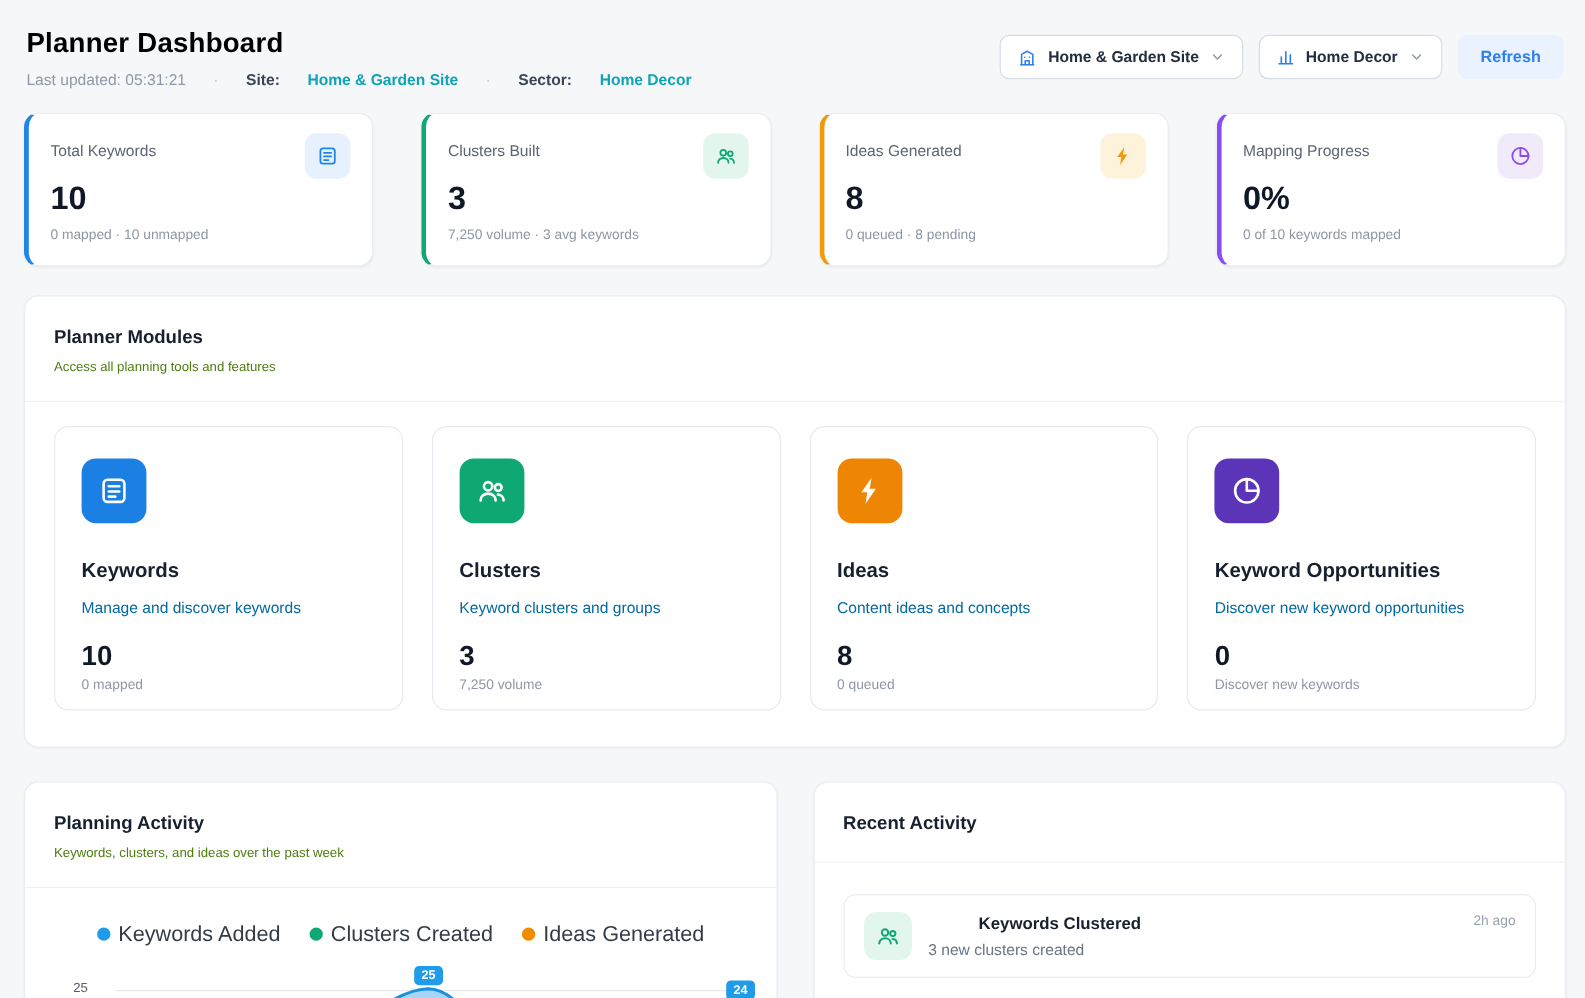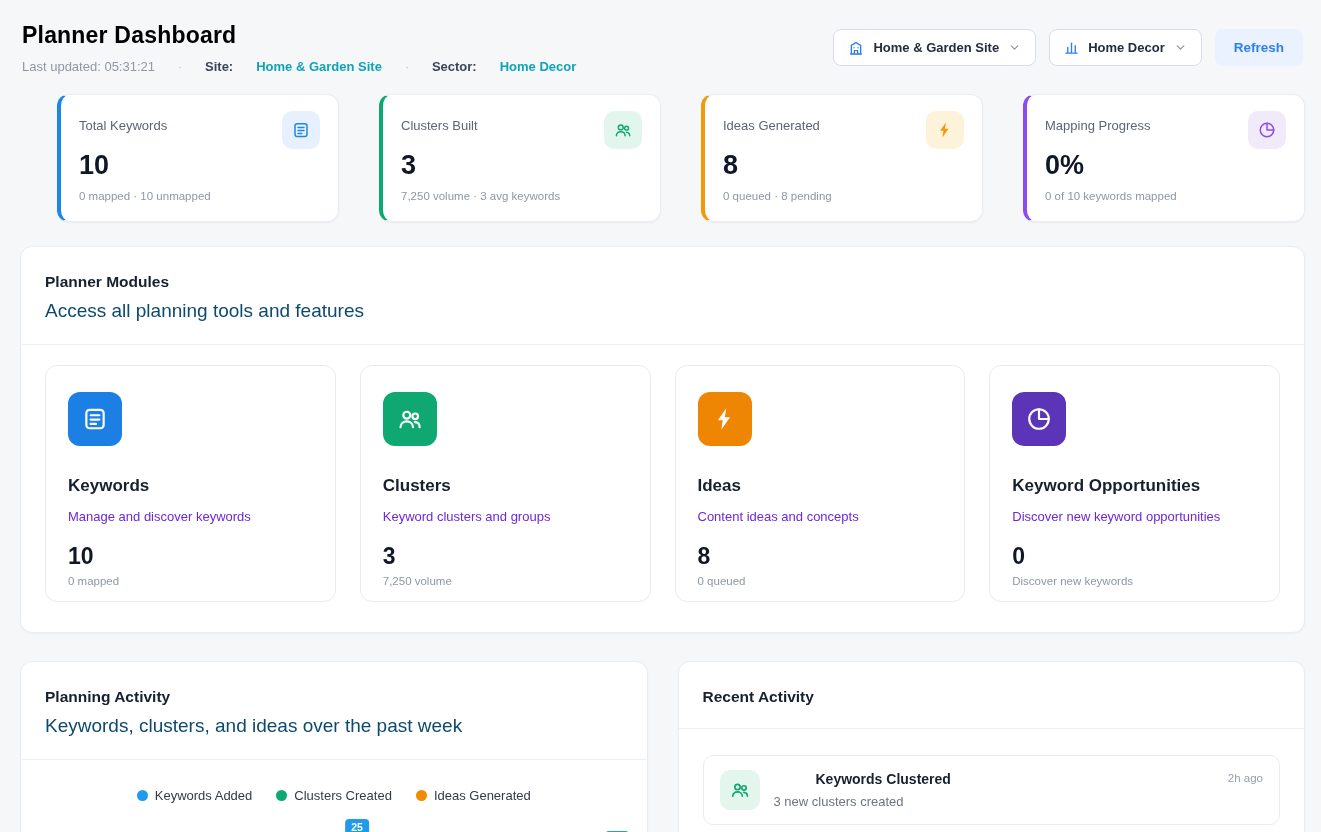--- a/index.html
+++ b/index.html
@@ -25,21 +25,21 @@
   }
   .select-btn .btn-ico { color:#2f80ed; display:flex; }
   .select-btn .chev { color:#8f98a6; display:flex; }
   .refresh-btn {
     height:37px; padding:0 19px; background:#e9f2fe; color:#2f80ed; border:none; border-radius:8px;
     font-family:inherit; font-size:13.5px; font-weight:700; cursor:pointer;
   }
   svg { display:block; }
 
   
-  .stats { display:grid; grid-template-columns:repeat(4,1fr); gap:40px; margin-top:10px;margin-left:37px; }
+  .stats { display:grid; grid-template-columns:repeat(4,1fr); gap:40px; margin-top:10px; }
   .stat-card {
     background:#fff; border:1px solid #e9edf2; border-left:4px solid var(--accent);
     border-radius:12px; padding:16px 18px 14px; height:128px;
     box-shadow:0 1px 2px rgba(16,24,40,.05);
   }
   .stat-top { display:flex; justify-content:space-between; align-items:flex-start; }
   .stat-label { font-size:13px; color:#5d6574; margin-top:7px; }
   .stat-icon { width:38px; height:38px; border-radius:10px; background:var(--tint); color:var(--accent);
     display:flex; align-items:center; justify-content:center; }
   .stat-value { font-size:27px; font-weight:800; color:#101828; margin-top:1px; }
@@ -49,42 +49,42 @@
   .c-green  { --accent:#0fa873; --tint:#e3f6ee; }
   .c-orange { --accent:#f0a androidm; }
   .c-orange { --accent:#f09a0b; --tint:#fdf3da; }
   .c-purple { --accent:#8a4bf0; --tint:#f1eafb; }
 
   
   .card { background:#fff; border:1px solid #e9edf2; border-radius:12px; box-shadow:0 1px 2px rgba(16,24,40,.04); }
   .modules-card { margin-top:24px; }
   .card-header { padding:26px 24px 22px; }
   .card-title { font-size:15.5px; font-weight:800; color:#17202e; }
-  .card-sub { font-size:19px; color:#0c4a6e; margin-top:9px; }
+  .card-sub { font-size:11px; color:#4d7c0f; margin-top:9px; }
   .divider { border-top:1px solid #eef1f4; }
 
   .modules-grid { padding:20px 24px 30px; display:grid; grid-template-columns:repeat(4,1fr); gap:24px; }
   .module-card { border:1px solid #e7ebf0; border-radius:12px; padding:26px 22px 22px; height:237px; background:#fff; cursor:pointer; }
   .module-icon { width:54px; height:54px; border-radius:12px; background:var(--mcolor); color:#fff;
     display:flex; align-items:center; justify-content:center; }
   .m-blue   { --mcolor:#1b7fe4; }
   .m-green  { --mcolor:#0fa873; }
   .m-orange { --mcolor:#ee8603; }
   .m-purple { --mcolor:#5b34b8; }
   .module-title { margin-top:30px; font-size:17px; font-weight:800; color:#17202e; }
-  .module-desc { margin-top:13px; font-size:13px; color:#6d28d9; }
+  .module-desc { margin-top:13px; font-size:13px; color:#0369a1; }
   .module-value { margin-top:19px; font-size:23px; font-weight:800; color:#101828; }
   .module-detail { margin-top:5px; font-size:11.5px; color:#8e97a6; }
 
   
   .bottom { margin-top:28px; display:grid; grid-template-columns:1fr 1fr; gap:30px; }
   .bottom .card { height:420px; }
 
   .legend { display:flex; gap:24px; justify-content:center; margin-top:28px; }
-  .legend-item { display:flex; align-items:center; gap:7px; font-size:13px; color:#333b47;justify-content:flex-end; }
+  .legend-item { display:flex; align-items:center; gap:7px; font-size:18px; color:#333b47;justify-content:flex-end; }
   .legend-dot { width:11px; height:11px; border-radius:50%; }
   .dot-blue { background:#1e9be9; } .dot-green { background:#0fa873; } .dot-orange { background:#f08c00; }
 
   .chart-wrap { position:relative; margin:16px 24px 0; height:130px; }
   .y-tick { position:absolute; left:16px; top:13px; font-size:11px; color:#555e6a; }
   .gridline { position:absolute; left:52px; right:10px; top:20px; border-top:1px solid #e6e8eb; }
   .chart-svg { position:absolute; left:52px; right:10px; top:4px; height:130px; width:calc(100% - 62px); }
   .point-badge { position:absolute; transform:translateX(-50%); background:#1e9be9; color:#fff;
     font-size:10.5px; font-weight:700; padding:2px 6px; border-radius:4px; }
   .badge-1 { left:312px; top:0; }

